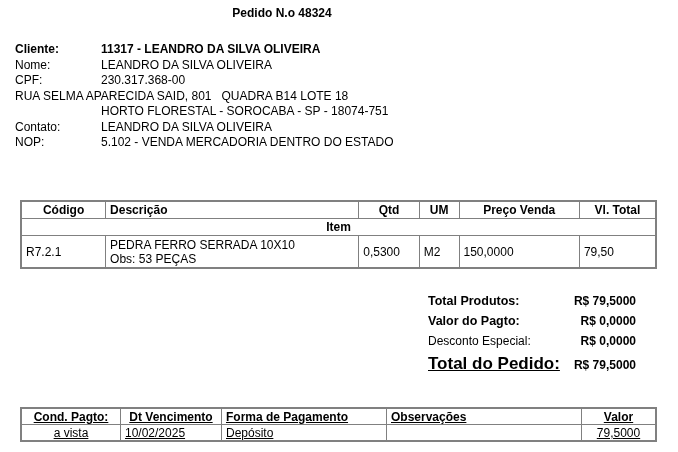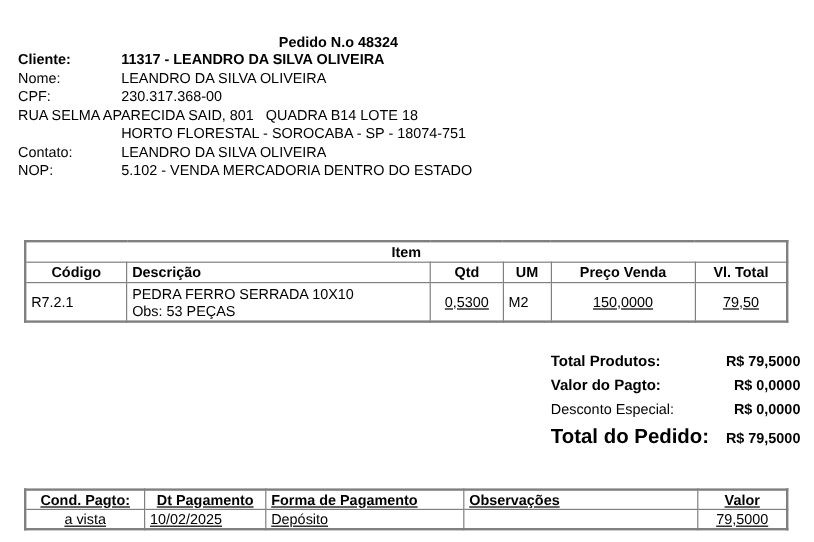--- a/index.html
+++ b/index.html
@@ -1,37 +1,37 @@
 <!DOCTYPE html>
 <html><head>
   <meta charset="utf-8">
   <style>
     html, body { margin: 0; padding: 0; background: #ffffff; }
     body { width: 678px; height: 452px; position: relative; overflow: hidden;
            font-family: "Liberation Sans", sans-serif; color: #000; font-size: 12px; }
     .title { position: absolute; top: 6px; left: 0; width: 564px; text-align: center;
-             font-weight: bold; font-size: 12px; margin-top: 22px; }
+             font-weight: bold; font-size: 12px; }
     .info { position: absolute; left: 15px; top: 42px; }
     .info-row { display: flex; height: 15.5px; line-height: 15.5px; }
     .info-label { width: 86px; }
     .info-value { }
     .bold { font-weight: bold; }
     table { border-collapse: collapse; position: absolute; }
     td, th { border: 1px solid #808080; padding: 0 4px; font-size: 12px; }
     .outer { border: 2px solid #808080; }
     .items { left: 20px; top: 200px; width: 637px; }
     .items th { font-weight: bold; height: 16px; line-height: 14px; }
     .items td { height: 31px; line-height: 14px; vertical-align: middle; }
     .center { text-align: center; }
-    .right { text-align: center; text-decoration: underline; }
+    .right { text-align: left; }
     .left { text-align: left; }
-    .totals { position: absolute; left: 459px; top: 294px; width: 208px; }
+    .totals { position: absolute; left: 428px; top: 294px; width: 208px; }
     .tot-row { display: flex; justify-content: space-between; align-items: baseline; }
     .tot-label-b { font-weight: bold; font-size: 12.5px; }
-    .tot-big { font-weight: bold; font-size: 17px; }
+    .tot-big { font-weight: bold; font-size: 17px; text-decoration: underline; }
     .pay { left: 20px; top: 407px; width: 637px; text-decoration: underline; }
     .pay th { font-weight: bold; height: 15px; line-height: 14px; }
     .pay td { height: 15px; line-height: 14px; }
   </style>
 </head>
 <body>
 
 <div class="title">Pedido N.o 48324</div>
 
 <div class="info">
@@ -60,29 +60,29 @@
   </div>
   <div class="info-row">
     <span class="info-label">NOP:</span>
     <span class="info-value">5.102 - VENDA MERCADORIA DENTRO DO ESTADO</span>
   </div>
 </div>
 
 <table class="items outer">
   <tbody>
       <tr>
-    <th colspan="6" class="center">Item</th>
-  </tr>
-  <tr>
     <th class="center" style="width:76px">Código</th>
     <th class="left" style="width:249px">Descrição</th>
     <th class="center" style="width:52px">Qtd</th>
     <th class="center" style="width:31px">UM</th>
     <th class="center" style="width:113px">Preço Venda</th>
     <th class="center" style="width:68px">Vl. Total</th>
+  </tr>
+  <tr>
+    <th colspan="6" class="center">Item</th>
   </tr>
   <tr>
     <td class="left">R7.2.1</td>
     <td class="left">
       <div>PEDRA FERRO SERRADA 10X10</div>
       <div>Obs: 53 PEÇAS</div>
     </td>
     <td class="right">0,5300</td>
     <td class="left">M2</td>
     <td class="right">150,0000</td>
@@ -107,21 +107,21 @@
   <div class="tot-row" style="height:22px">
     <span class="tot-big">Total do Pedido:</span>
     <span class="bold">R$ 79,5000</span>
   </div>
 </div>
 
 <table class="pay outer">
   <tbody>
       <tr>
     <th class="center" style="width:90px">Cond. Pagto:</th>
-    <th class="center" style="width:92px">Dt Pagamento</th>
+    <th class="center" style="width:92px">Dt Vencimento</th>
     <th class="left" style="width:156px">Forma de Pagamento</th>
     <th class="left" style="width:186px">Observações</th>
     <th class="center">Valor</th>
   </tr>
   <tr>
     <td class="center">a vista</td>
     <td class="left">10/02/2025</td>
     <td class="left">Depósito</td>
     <td class="left"></td>
     <td class="center">79,5000</td>

